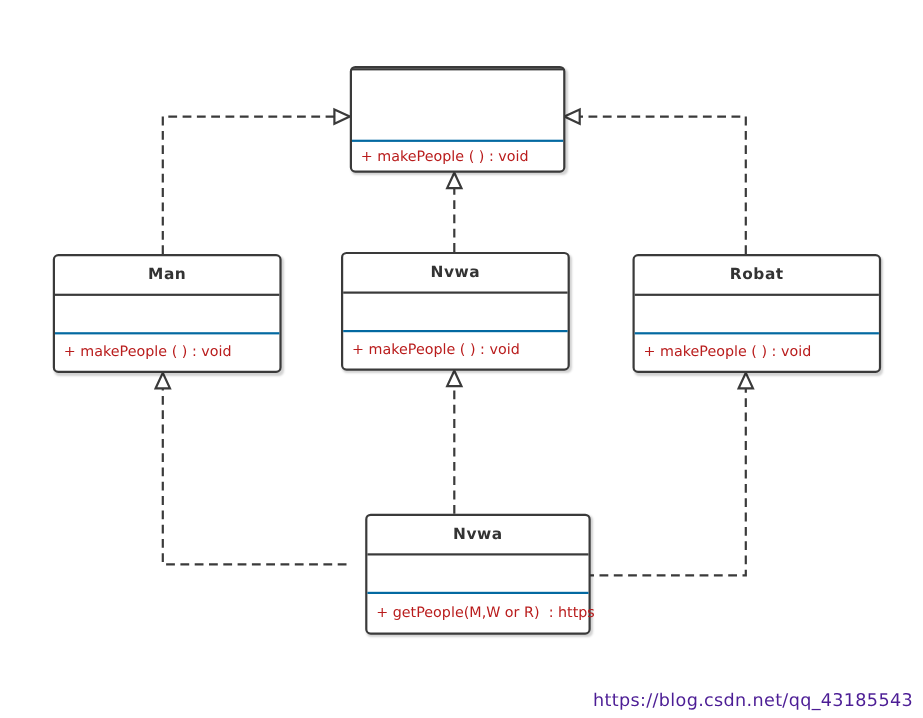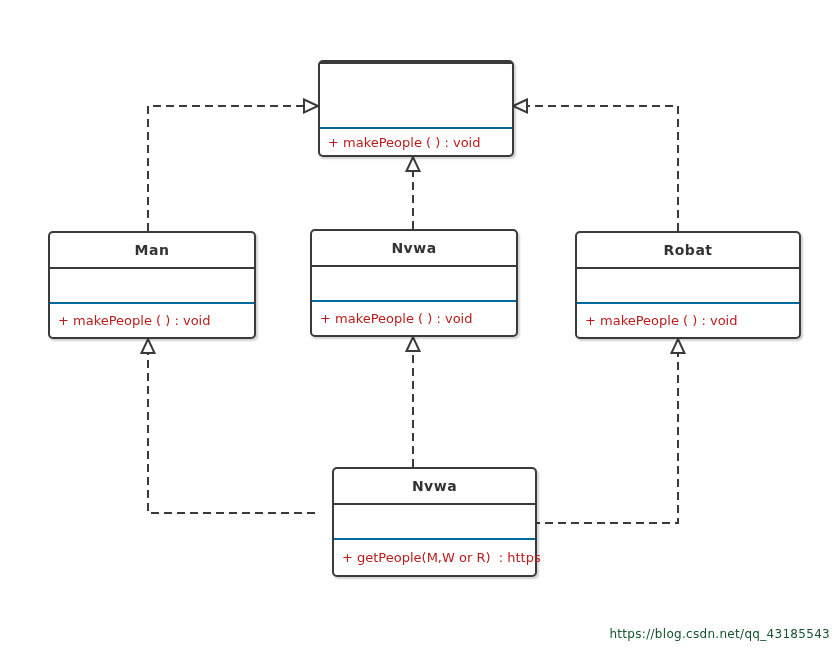--- a/index.html
+++ b/index.html
@@ -57,22 +57,22 @@
   }
   #box-people { left: 318px; top: 60px;  width: 196px; height: 97px;  --h1: 33px; --h2: 26px; }
   #box-man    { left: 48px;  top: 231px; width: 208px; height: 108px; --h1: 34px; --h2: 33px; }
   #box-women  { left: 310px; top: 229px; width: 208px; height: 108px; --h1: 34px; --h2: 33px; }
   #box-robat  { left: 575px; top: 231px; width: 226px; height: 108px; --h1: 34px; --h2: 33px; }
   #box-nvwa   { left: 332px; top: 467px; width: 205px; height: 110px; --h1: 34px; --h2: 35px; }
   .watermark {
     position: absolute;
     right: 9px;
     top: 627px;
-    font-size: 12px;
-    color: #14532d;
+    font-size: 16px;
+    color: #4c1d95;
     letter-spacing: 0.3px;
   }
   .dashed-line {
     fill: none;
     stroke: #3a3a3a;
     stroke-width: 2;
     stroke-dasharray: 8 5;
   }
   .arrowhead {
     fill: #ffffff;

